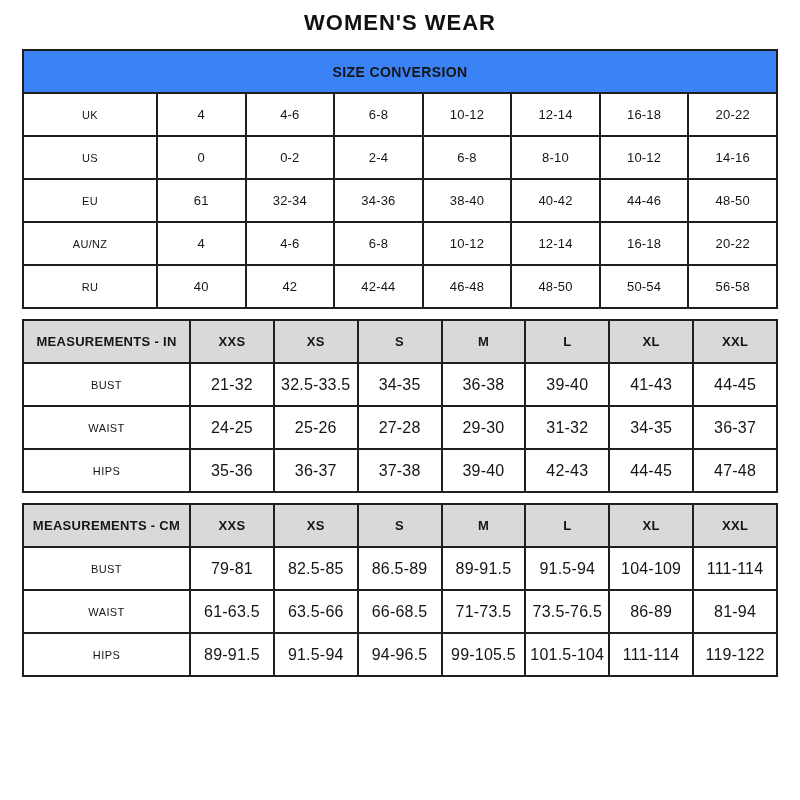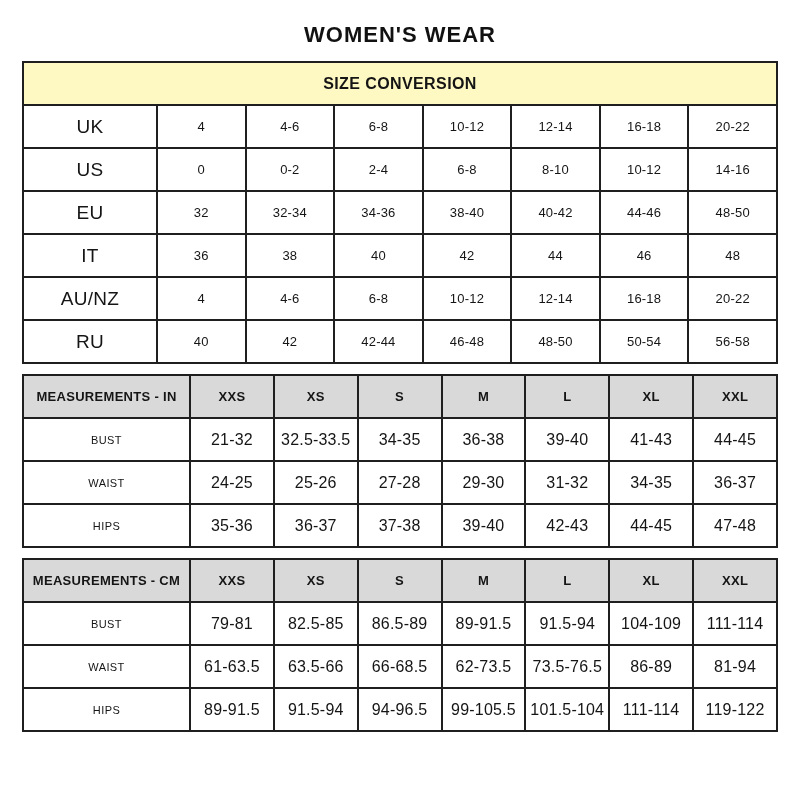--- a/index.html
+++ b/index.html
@@ -8,21 +8,21 @@
     background: #ffffff;
     width: 800px;
     height: 800px;
     font-family: "Liberation Sans", sans-serif;
     color: #151515;
   }
   .page {
     box-sizing: border-box;
     width: 800px;
     height: 790px;
-    padding: 18px 22px 0 22px;
+    padding: 6px 22px 0 22px;
   }
   .page-title {
     text-align: center;
     font-size: 22px;
     font-weight: 700;
     letter-spacing: 1px;
     color: #111111;
     margin: 4px 0 13px 0;
   }
   table {
@@ -35,32 +35,32 @@
     border: 2px solid #1f1f1f;
     text-align: center;
     vertical-align: middle;
     height: 41px;
     padding: 0 2px;
     overflow: hidden;
     white-space: nowrap;
   }
   
   .conversion .title-cell {
-    background: #fef9c3;
-    font-weight: 700;
-    font-size: 16px;
+    background: #3b82f6;
+    font-weight: 700;
+    font-size: 14px;
     letter-spacing: 0.4px;
   }
   .conversion .col-head {
     font-weight: 700;
     font-size: 13px;
     letter-spacing: 0.3px;
   }
   .conversion .row-label {
-    font-size: 19px;
+    font-size: 11px;
     letter-spacing: 0.3px;
   }
   .conversion .value {
     font-size: 13px;
     letter-spacing: 0.2px;
   }
   
   .measurements .title-cell {
     background: #d9d9d9;
     font-weight: 700;
@@ -119,37 +119,27 @@
           <td class="value">0</td>
           <td class="value">0-2</td>
           <td class="value">2-4</td>
           <td class="value">6-8</td>
           <td class="value">8-10</td>
           <td class="value">10-12</td>
           <td class="value">14-16</td>
         </tr>
         <tr>
           <td class="row-label">EU</td>
-          <td class="value">32</td>
+          <td class="value">61</td>
           <td class="value">32-34</td>
           <td class="value">34-36</td>
           <td class="value">38-40</td>
           <td class="value">40-42</td>
           <td class="value">44-46</td>
           <td class="value">48-50</td>
-        </tr>
-        <tr>
-          <td class="row-label">IT</td>
-          <td class="value">36</td>
-          <td class="value">38</td>
-          <td class="value">40</td>
-          <td class="value">42</td>
-          <td class="value">44</td>
-          <td class="value">46</td>
-          <td class="value">48</td>
         </tr>
         <tr>
           <td class="row-label">AU/NZ</td>
           <td class="value">4</td>
           <td class="value">4-6</td>
           <td class="value">6-8</td>
           <td class="value">10-12</td>
           <td class="value">12-14</td>
           <td class="value">16-18</td>
           <td class="value">20-22</td>
@@ -252,21 +242,21 @@
           <td class="value">89-91.5</td>
           <td class="value">91.5-94</td>
           <td class="value">104-109</td>
           <td class="value">111-114</td>
         </tr>
         <tr>
           <td class="row-label">WAIST</td>
           <td class="value">61-63.5</td>
           <td class="value">63.5-66</td>
           <td class="value">66-68.5</td>
-          <td class="value">62-73.5</td>
+          <td class="value">71-73.5</td>
           <td class="value">73.5-76.5</td>
           <td class="value">86-89</td>
           <td class="value">81-94</td>
         </tr>
         <tr>
           <td class="row-label">HIPS</td>
           <td class="value">89-91.5</td>
           <td class="value">91.5-94</td>
           <td class="value">94-96.5</td>
           <td class="value">99-105.5</td>

